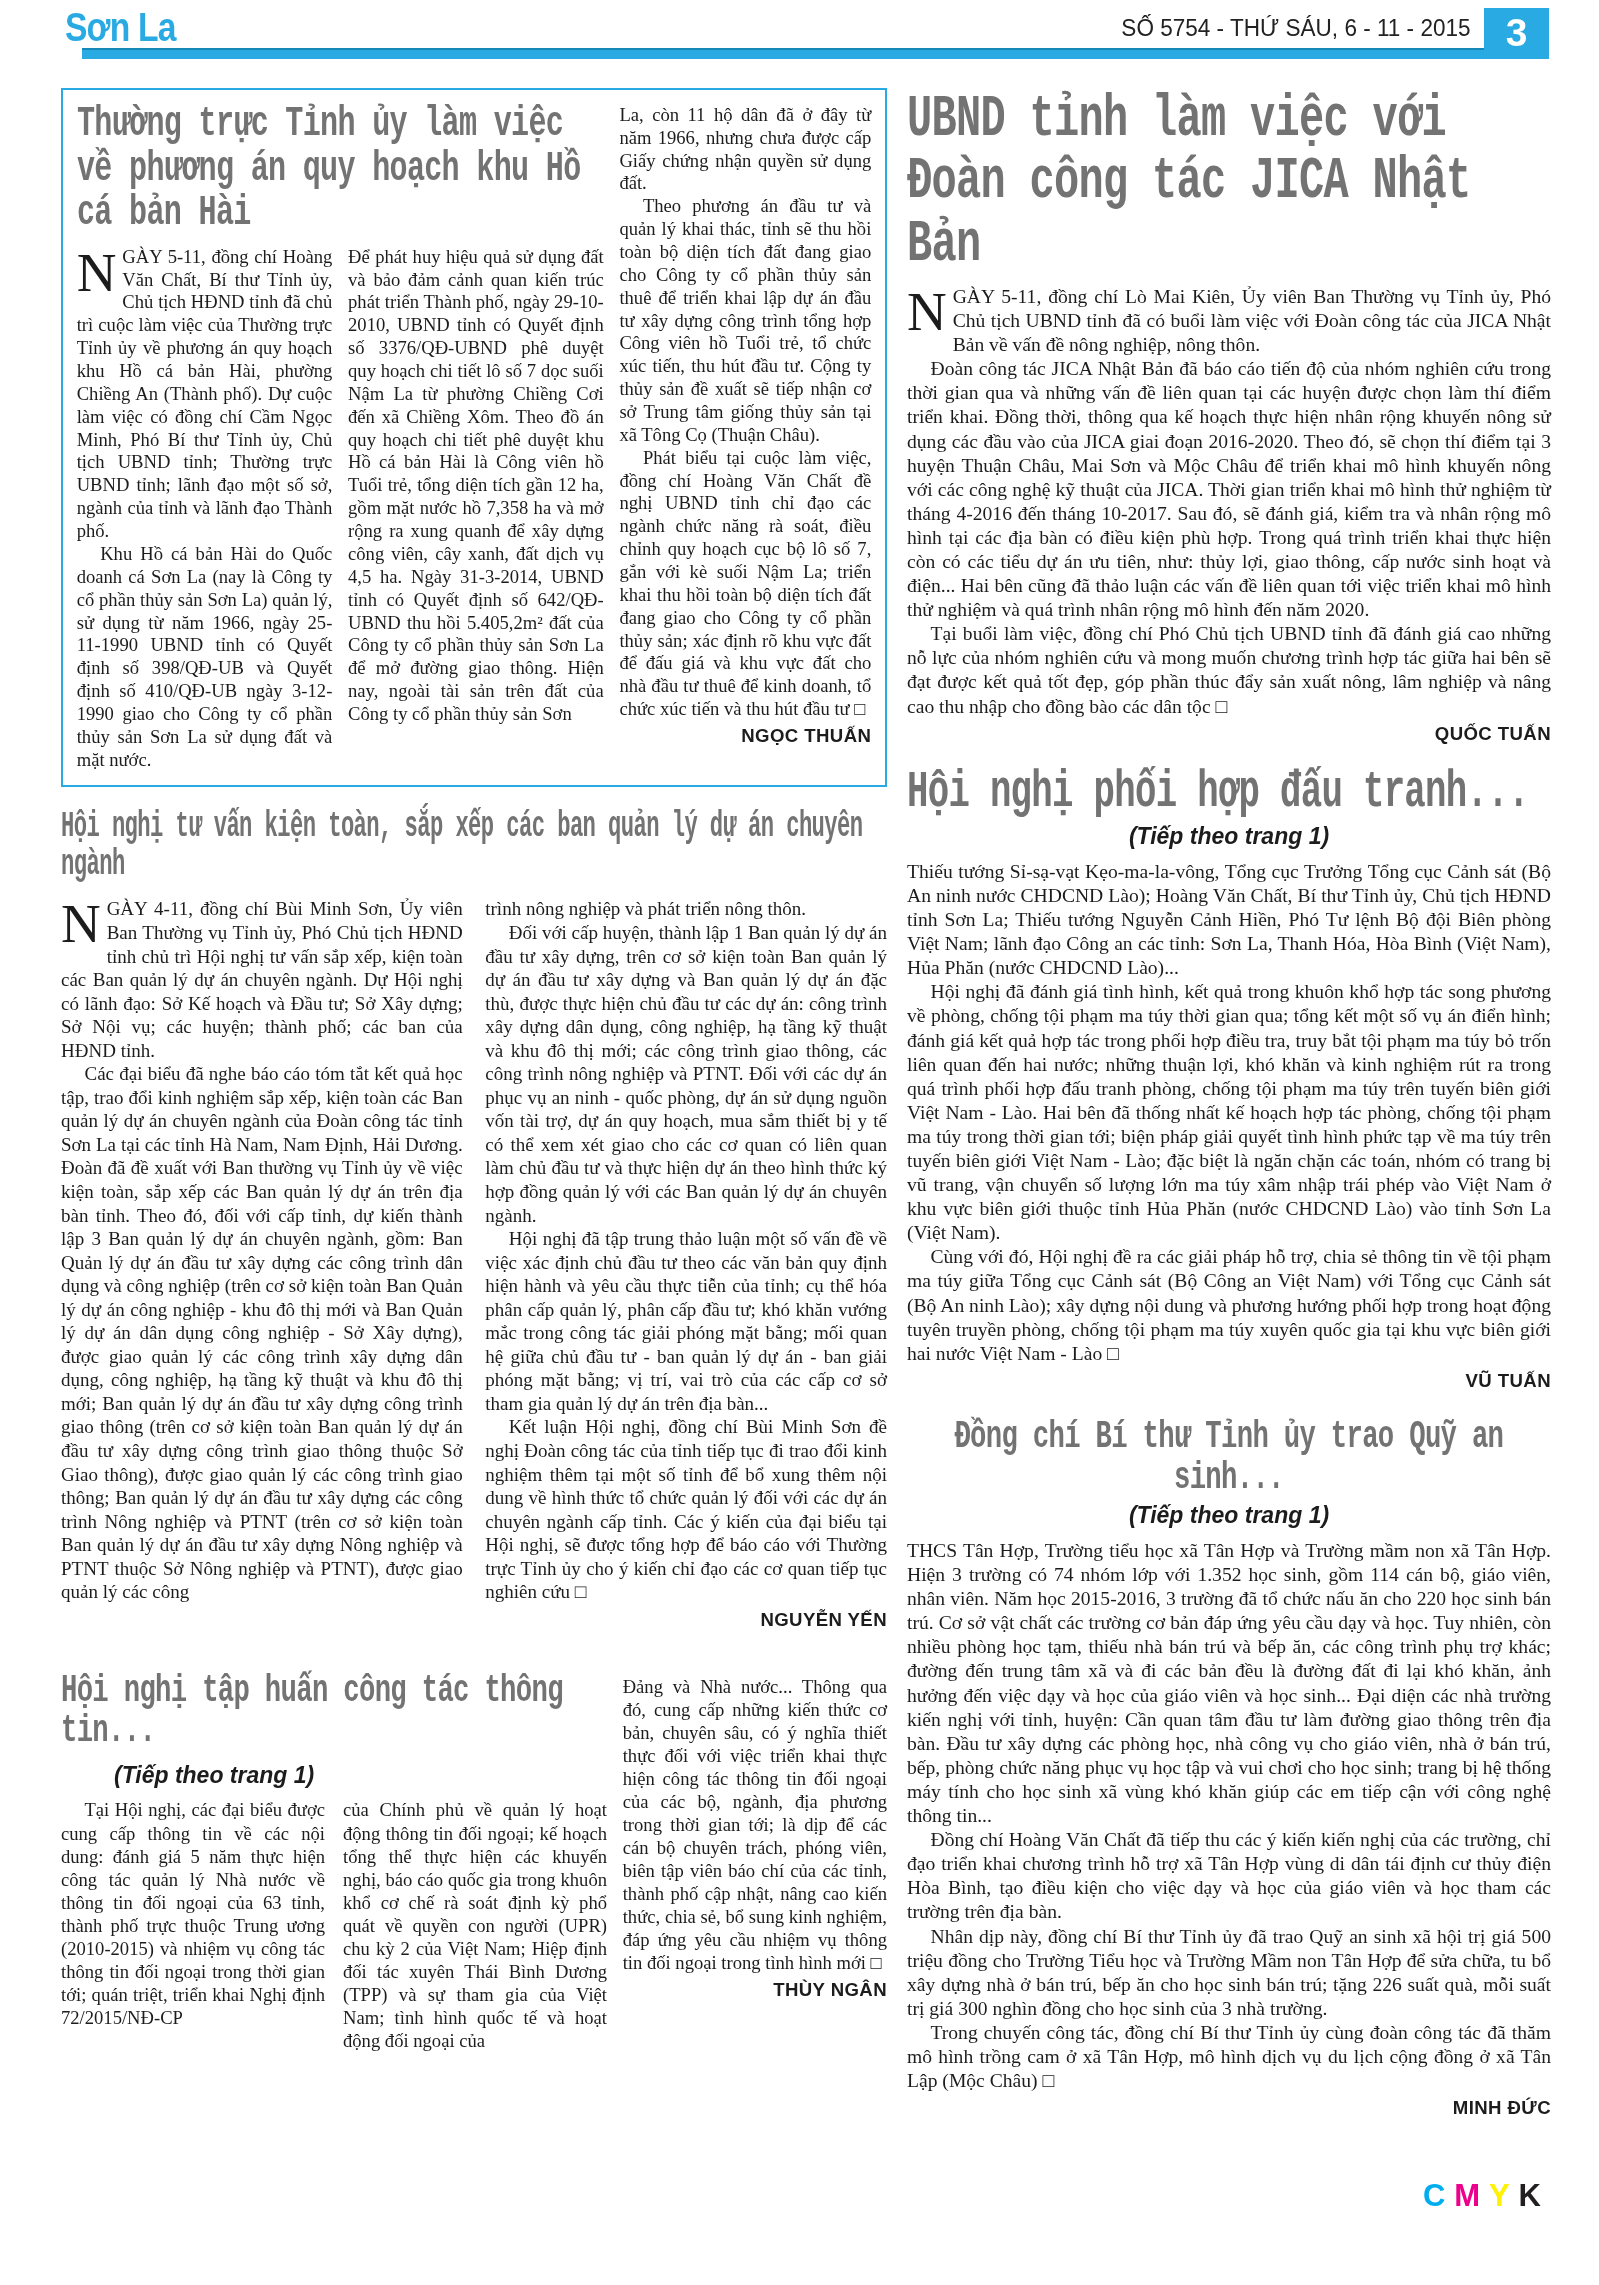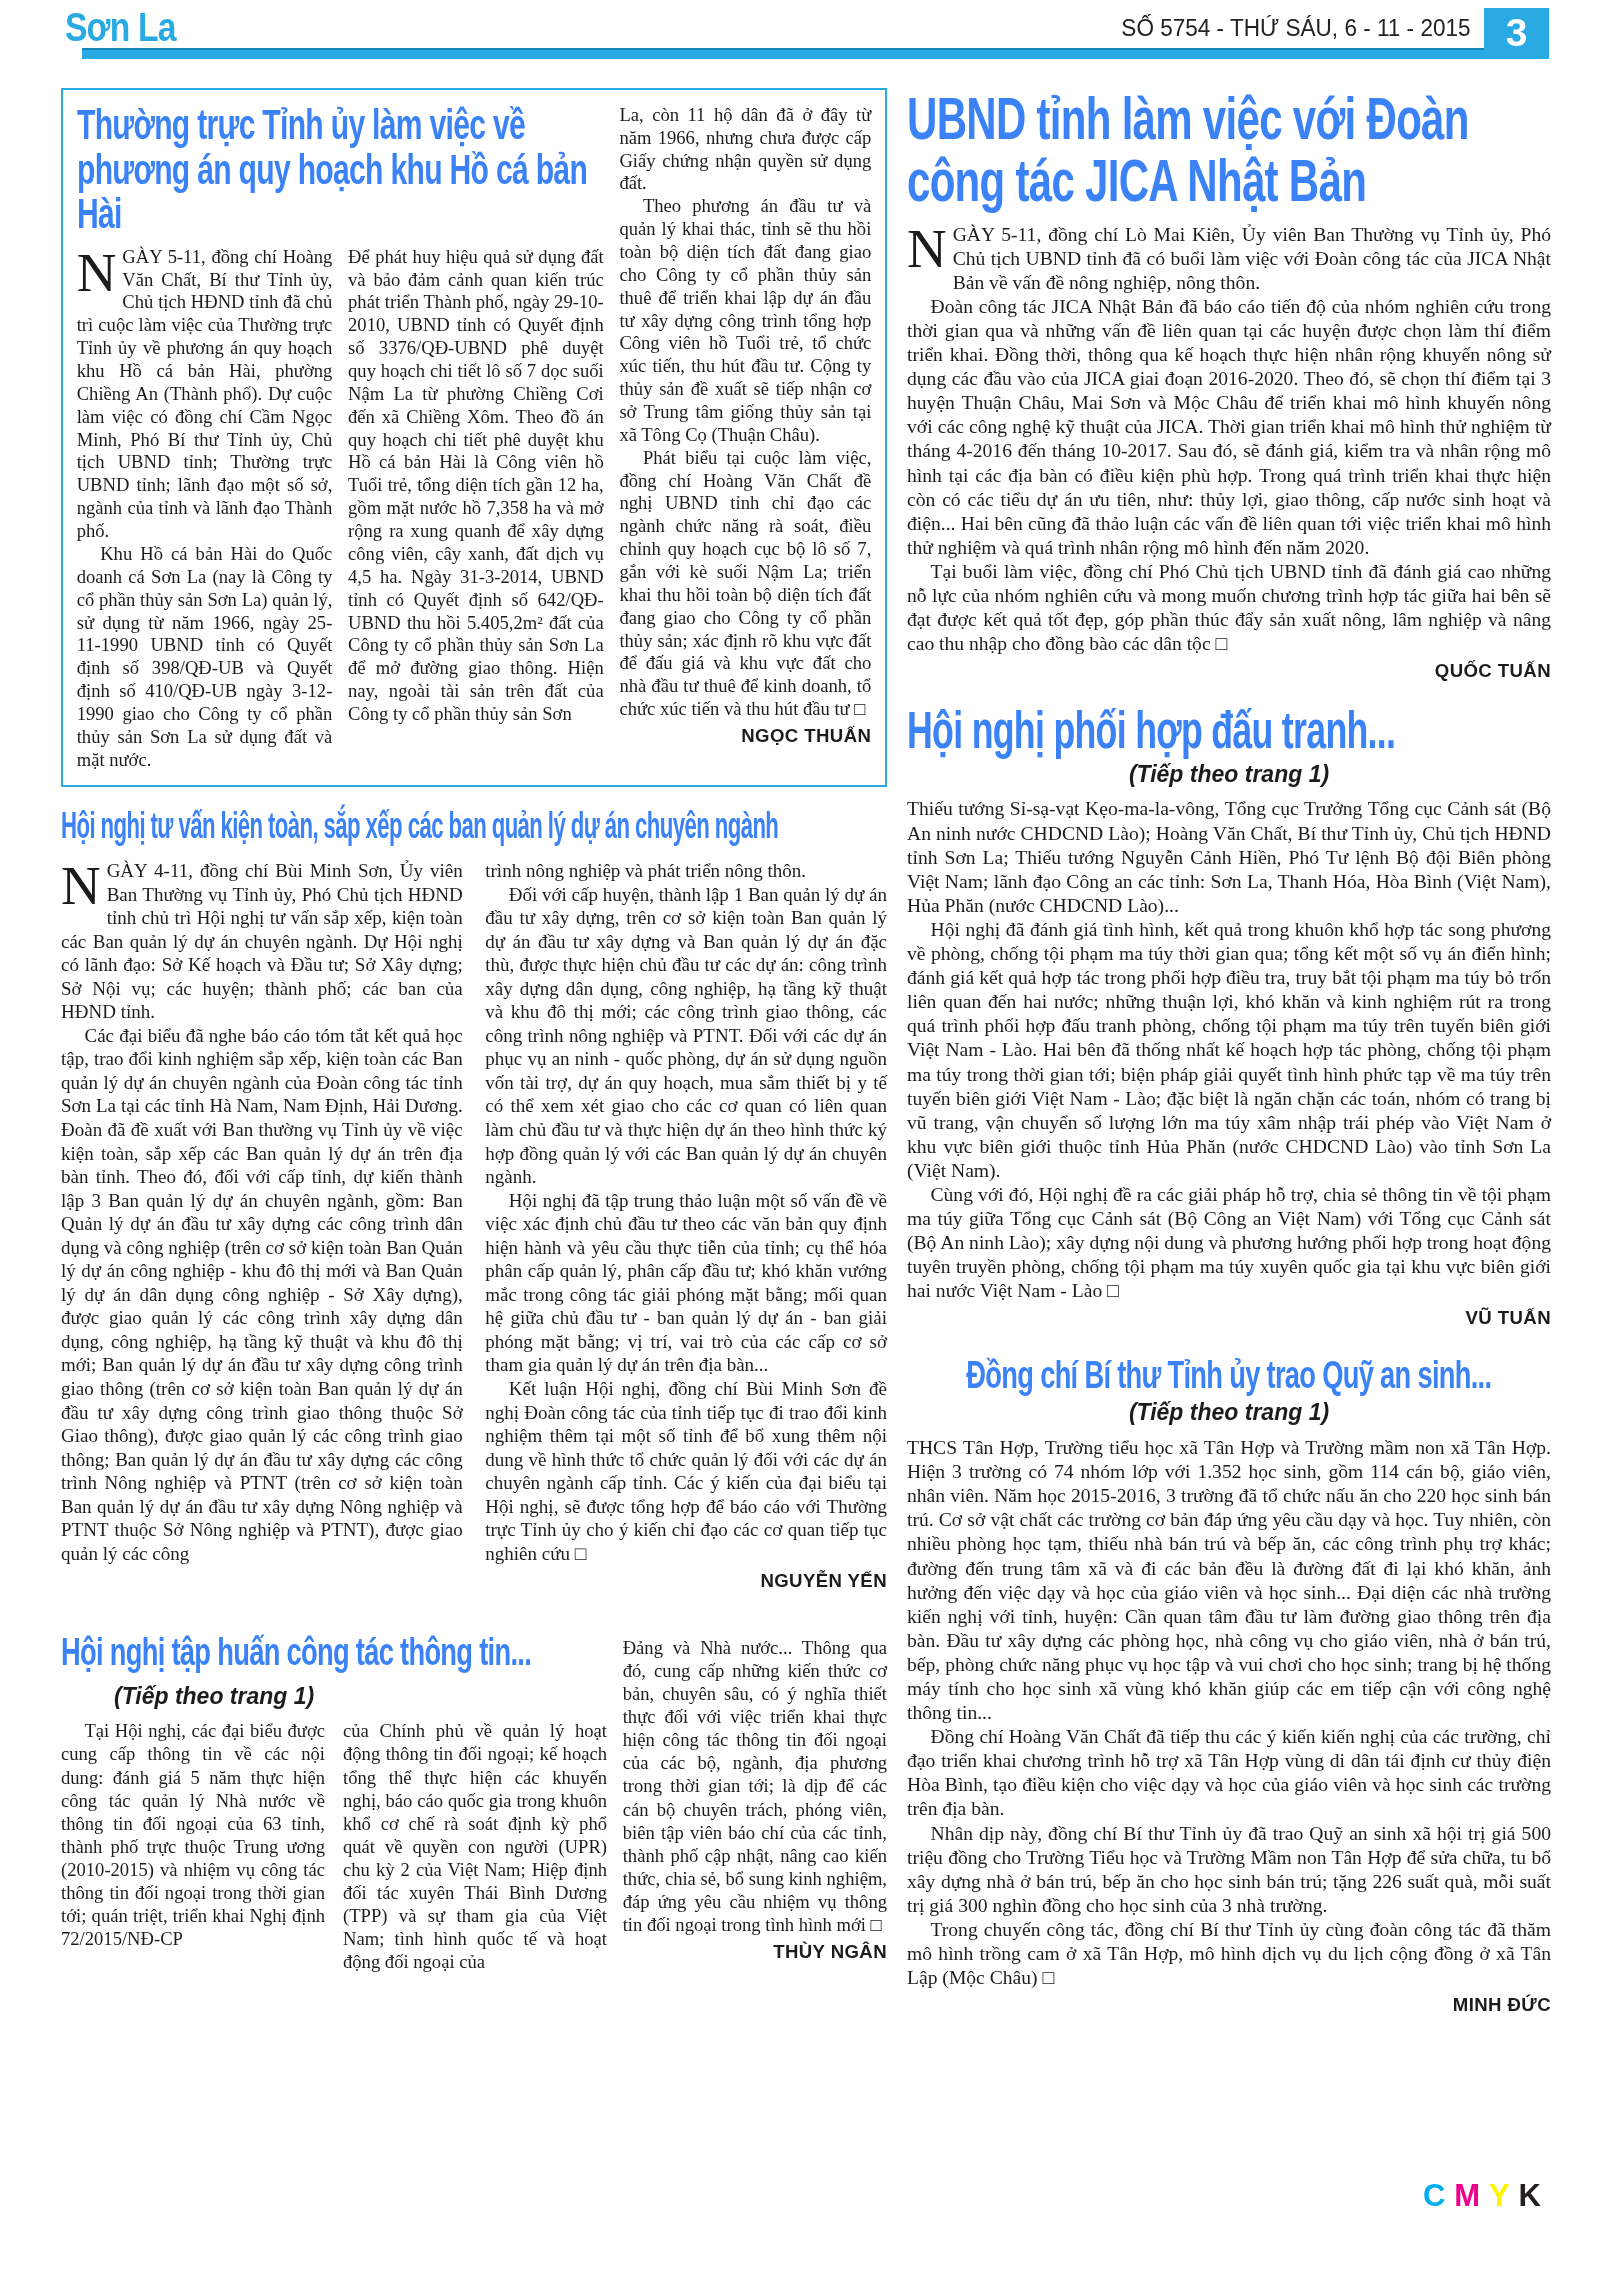--- a/index.html
+++ b/index.html
@@ -10,21 +10,21 @@
   .brand{position:absolute;left:65px;top:3.9px;font-family:"Liberation Sans",sans-serif;
          font-weight:bold;font-size:41px;color:#29aae2;letter-spacing:-1px;
          transform:scaleX(.82);transform-origin:0 0;white-space:nowrap;}
   .issue{position:absolute;right:129px;top:13.7px;font-family:"Liberation Sans",sans-serif;
          font-size:24.5px;color:#222;white-space:nowrap;transform:scaleX(.92);transform-origin:100% 0;}
   .rule{position:absolute;left:82px;top:48px;width:1409px;height:8.8px;background:#29aae2;border-top:2px solid #1588b8;}
   .pagenum{position:absolute;left:1484px;top:7.8px;width:65px;height:51px;background:#29aae2;
            color:#fff;font-family:"Liberation Sans",sans-serif;font-weight:bold;font-size:39px;
            display:flex;align-items:center;justify-content:center;}
   
-  .hl{font-family:Liberation Sans, sans-serif;font-weight:bold;color:#3b82f6;line-height:1.04;
+  .hl{font-family:Liberation Mono, monospace;font-weight:bold;color:#737373;line-height:1.04;
       letter-spacing:-1px;margin:0 0 9.8px 0;}
   .sx70{display:block;transform:scaleX(.70);transform-origin:0 0;width:142.8%;}
   .sx60{display:block;transform:scaleX(.60);transform-origin:0 0;width:166.6%;}
   .p{margin:0;text-align:justify;text-indent:23.5px;}
   .p.flow{text-indent:0;}
   .byline{font-family:"Liberation Sans",sans-serif;font-weight:bold;font-size:18.6px;
           text-align:right;margin-top:3.9px;letter-spacing:0.4px;}
   .cont{font-family:"Liberation Sans",sans-serif;font-style:italic;font-weight:bold;
         font-size:23px;text-align:center;margin:2px 0 9.8px 0;}
   .dropcap{float:left;font-size:55px;line-height:.82;padding:3.9px 5.9px 0 0;font-family:"Liberation Serif",serif;}
@@ -162,21 +162,21 @@
       <p class="p rp">Cùng với đó, Hội nghị đề ra các giải pháp hỗ trợ, chia sẻ thông tin về tội phạm ma túy giữa Tổng cục Cảnh sát (Bộ Công an Việt Nam) với Tổng cục Cảnh sát (Bộ An ninh Lào); xây dựng nội dung và phương hướng phối hợp trong hoạt động tuyên truyền phòng, chống tội phạm ma túy xuyên quốc gia tại khu vực biên giới hai nước Việt Nam - Lào □</p>
       <div class="byline">VŨ TUẤN</div>
     </div>
 
     <div class="a6">
       <h1 class="hl">
           <span class="sx70">Đồng chí Bí thư Tỉnh ủy trao Quỹ an sinh...</span>
         </h1>
       <div class="cont">(Tiếp theo trang 1)</div>
       <p class="p flow rp">THCS Tân Hợp, Trường tiểu học xã Tân Hợp và Trường mầm non xã Tân Hợp. Hiện 3 trường có 74 nhóm lớp với 1.352 học sinh, gồm 114 cán bộ, giáo viên, nhân viên. Năm học 2015-2016, 3 trường đã tổ chức nấu ăn cho 220 học sinh bán trú. Cơ sở vật chất các trường cơ bản đáp ứng yêu cầu dạy và học. Tuy nhiên, còn nhiều phòng học tạm, thiếu nhà bán trú và bếp ăn, các công trình phụ trợ khác; đường đến trung tâm xã và đi các bản đều là đường đất đi lại khó khăn, ảnh hưởng đến việc dạy và học của giáo viên và học sinh... Đại diện các nhà trường kiến nghị với tỉnh, huyện: Cần quan tâm đầu tư làm đường giao thông trên địa bàn. Đầu tư xây dựng các phòng học, nhà công vụ cho giáo viên, nhà ở bán trú, bếp, phòng chức năng phục vụ học tập và vui chơi cho học sinh; trang bị hệ thống máy tính cho học sinh xã vùng khó khăn giúp các em tiếp cận với công nghệ thông tin...</p>
-      <p class="p rp">Đồng chí Hoàng Văn Chất đã tiếp thu các ý kiến kiến nghị của các trường, chỉ đạo triển khai chương trình hỗ trợ xã Tân Hợp vùng di dân tái định cư thủy điện Hòa Bình, tạo điều kiện cho việc dạy và học của giáo viên và học sinh các trường trên địa bàn.</p>
+      <p class="p rp">Đồng chí Hoàng Văn Chất đã tiếp thu các ý kiến kiến nghị của các trường, chỉ đạo triển khai chương trình hỗ trợ xã Tân Hợp vùng di dân tái định cư thủy điện Hòa Bình, tạo điều kiện cho việc dạy và học của giáo viên và học tham các trường trên địa bàn.</p>
       <p class="p rp">Nhân dịp này, đồng chí Bí thư Tỉnh ủy đã trao Quỹ an sinh xã hội trị giá 500 triệu đồng cho Trường Tiểu học và Trường Mầm non Tân Hợp để sửa chữa, tu bổ xây dựng nhà ở bán trú, bếp ăn cho học sinh bán trú; tặng 226 suất quà, mỗi suất trị giá 300 nghìn đồng cho học sinh của 3 nhà trường.</p>
       <p class="p rp">Trong chuyến công tác, đồng chí Bí thư Tỉnh ủy cùng đoàn công tác đã thăm mô hình trồng cam ở xã Tân Hợp, mô hình dịch vụ du lịch cộng đồng ở xã Tân Lập (Mộc Châu) □</p>
       <div class="byline">MINH ĐỨC</div>
     </div>
 
   </div>
 
   <div class="cmyk">
     <span class="ck-c">C</span><span class="ck-m">M</span><span class="ck-y">Y</span><span class="ck-k">K</span>
   </div>

